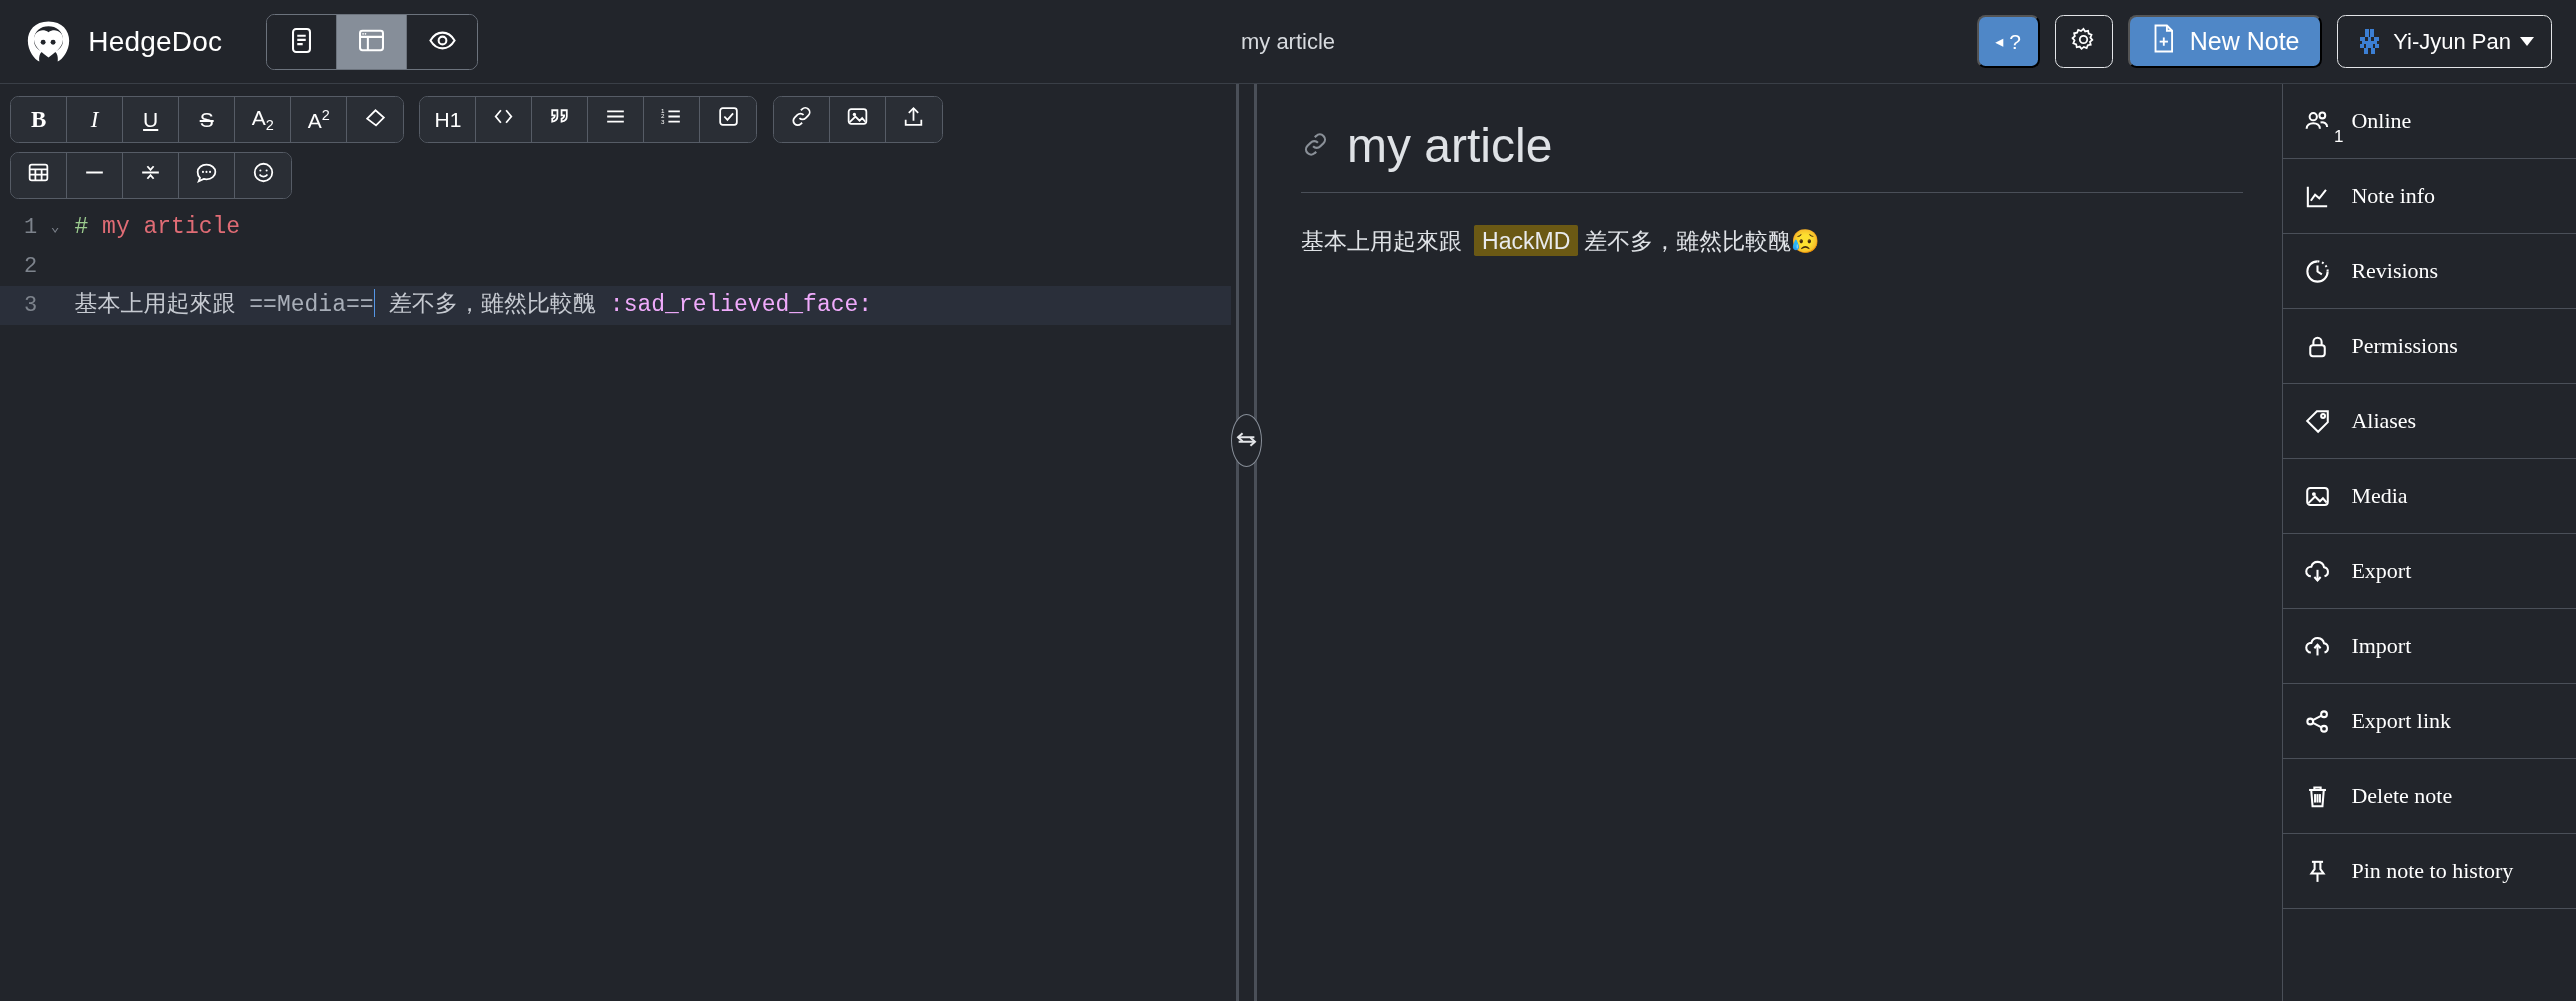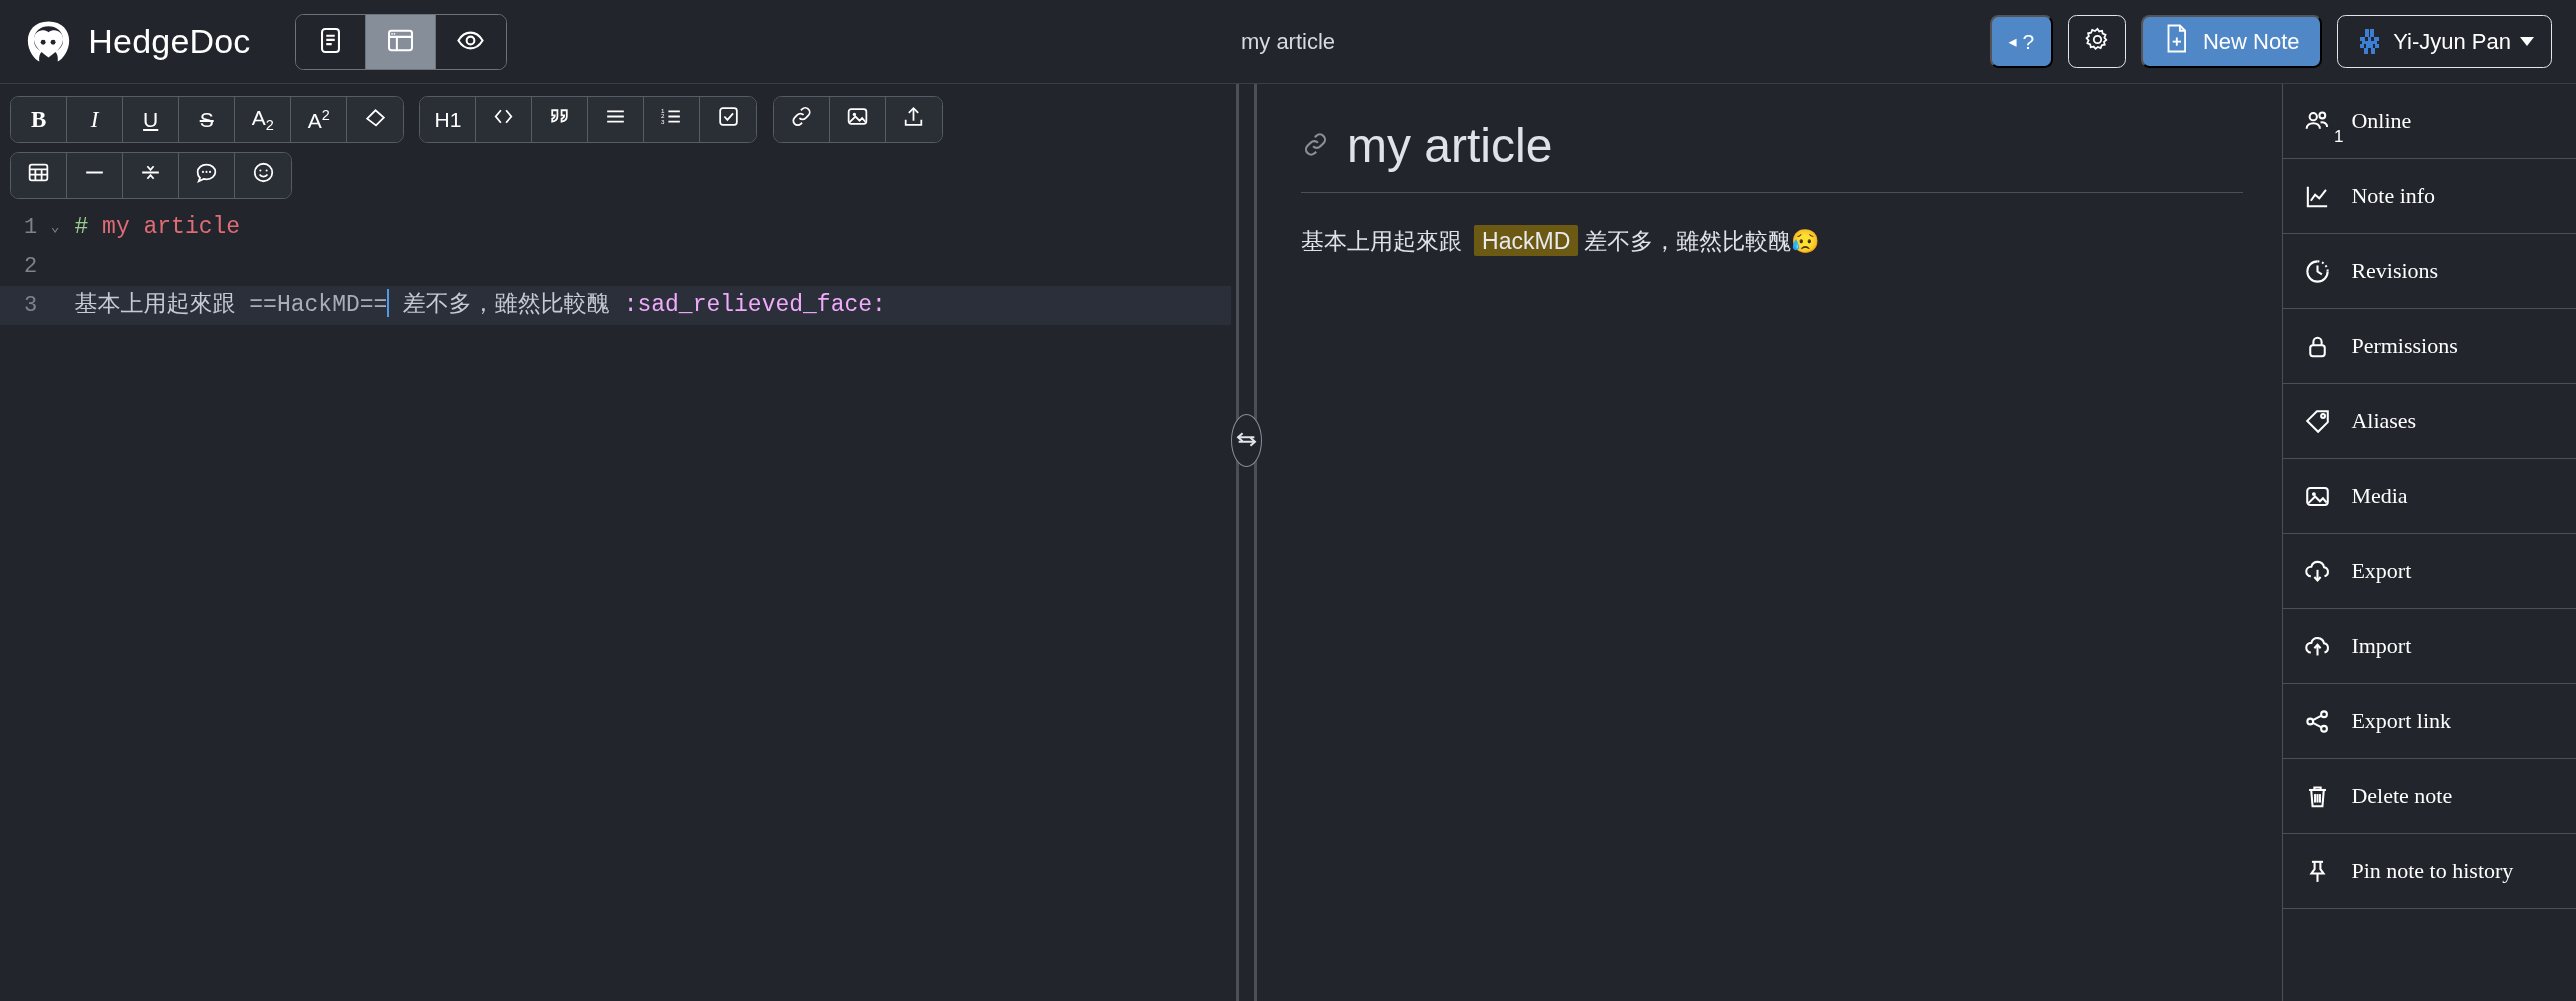--- a/index.html
+++ b/index.html
@@ -16,21 +16,21 @@
     height: 84px;
     background: #22252b;
     border-bottom: 0.9px solid #3a3f47;
     display: flex;
     align-items: center;
     padding: 0 24px;
     position: relative;
   }
   .brand { display: flex; align-items: center; gap: 15.3px; }
   .brand-logo { width: 49px; height: 49px; display: block; }
-  .brand-name { font-size: 34px; font-weight: 400; color: #fff; letter-spacing: 0.2px; }
+  .brand-name { font-size: 28px; font-weight: 400; color: #fff; letter-spacing: 0.2px; }
 
   .view-switch {
     display: flex;
     margin-left: 44px;
     border: 0.9px solid #6c737d;
     border-radius: 8.5px;
     overflow: hidden;
     height: 56px;
   }
   .view-btn {
@@ -71,21 +71,21 @@
     background: #4f87c7; width: 63px; gap: 6px;
     font-weight: 400;
   }
   #help-button .caret { font-size: 16px; line-height: 1; }
   #settings-button {
     background: #22252b; border: 0.9px solid #e3e5e8; width: 58px;
   }
   #settings-button svg { width: 27px; height: 27px; stroke: #fff; fill: none; stroke-width: 1.6; }
   #new-note-button {
     background: #4f87c7; padding: 0 20.4px; gap: 13.6px;
-    font-size: 22px;
+    font-size: 25px;
   }
   #new-note-button svg { width: 25.6px; height: 29px; stroke: #fff; fill: none; stroke-width: 1.8; }
   #user-menu-button {
     background: #22252b; border: 0.9px solid #e3e5e8;
     padding: 0 17px; gap: 9px; font-size: 22px;
   }
   .avatar-ident { width: 29px; height: 29px; display: block; }
   .dd-caret {
     width: 0; height: 0;
     border-left: 7.7px solid transparent;
@@ -518,21 +518,21 @@
                 </svg>
             </span>
           </button>
         </div>
       </div>
     </div>
 
     <div id="editor-content">
         <div class="code-line"><span class="gutter">1</span><span class="fold">⌄</span><span class="code-text"><span class="tok-hash"># </span><span class="tok-head">my article</span></span></div>
         <div class="code-line"><span class="gutter">2</span><span class="fold"></span><span class="code-text"></span></div>
-        <div class="code-line active"><span class="gutter">3</span><span class="fold"></span><span class="code-text"><span>基本上用起來跟 </span><span class="tok-mark">==HackMD==</span><span class="caret-bar"></span><span> 差不多，雖然比較醜 </span><span class="tok-emoji-code">:sad_relieved_face:</span></span></div>
+        <div class="code-line active"><span class="gutter">3</span><span class="fold"></span><span class="code-text"><span>基本上用起來跟 </span><span class="tok-mark">==Media==</span><span class="caret-bar"></span><span> 差不多，雖然比較醜 </span><span class="tok-emoji-code">:sad_relieved_face:</span></span></div>
       </div>
   </div>
 
   <div id="splitter">
     <div id="splitter-handle">
       <span>
         <svg viewBox="0 0 24 24">
             <polyline points="8.5,6.5 4.5,10 8.5,13.5"></polyline>
             <line x1="4.5" y1="10" x2="19" y2="10"></line>
             <polyline points="15.5,10.5 19.5,14 15.5,17.5"></polyline>

